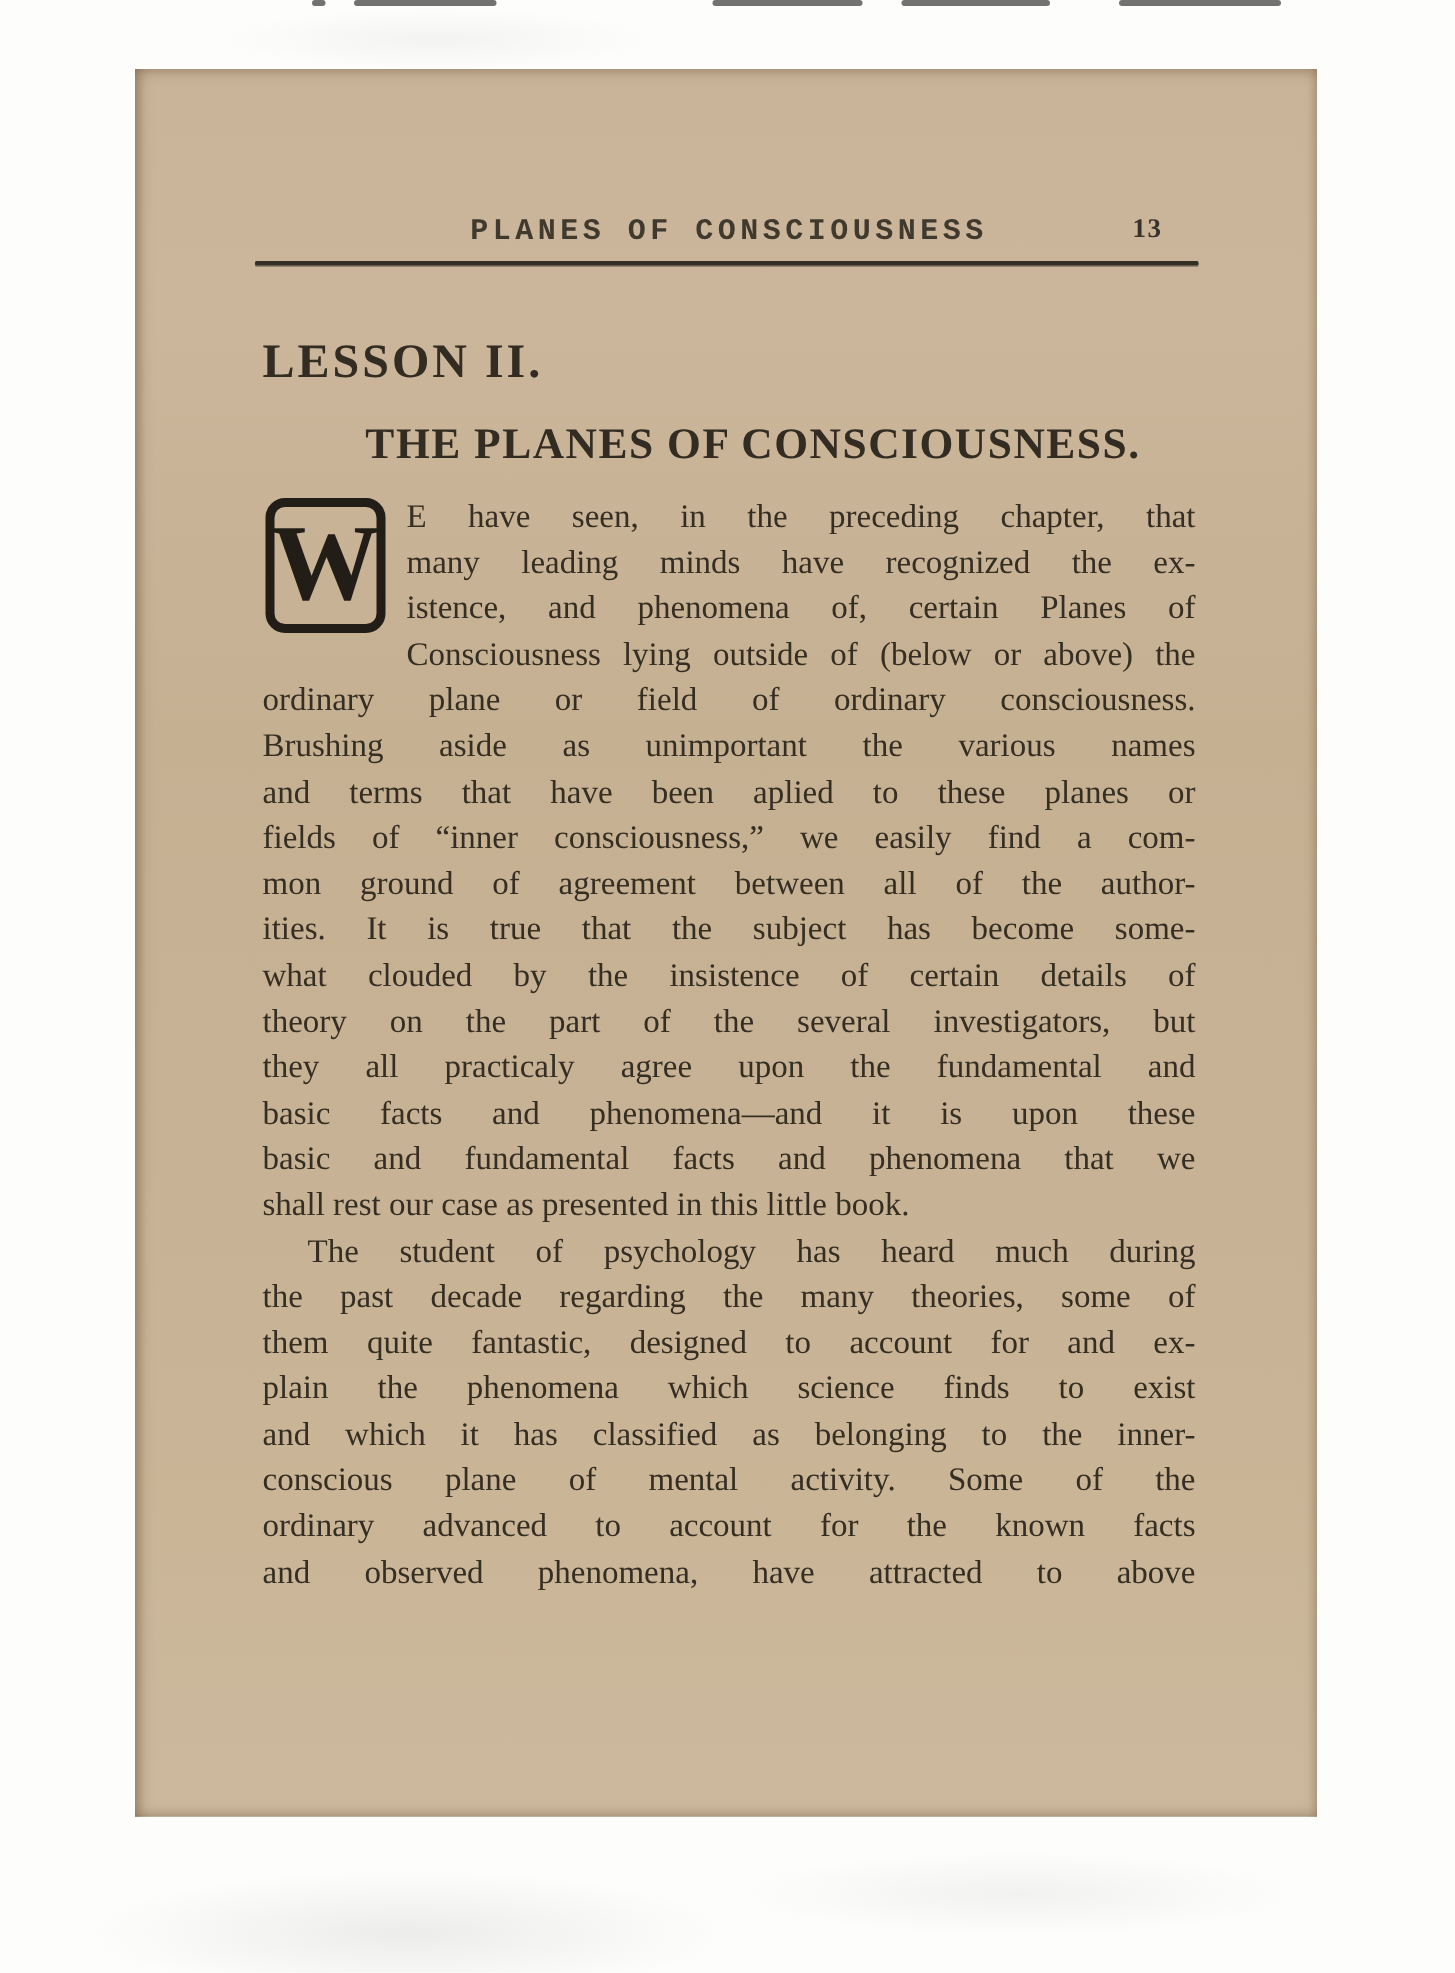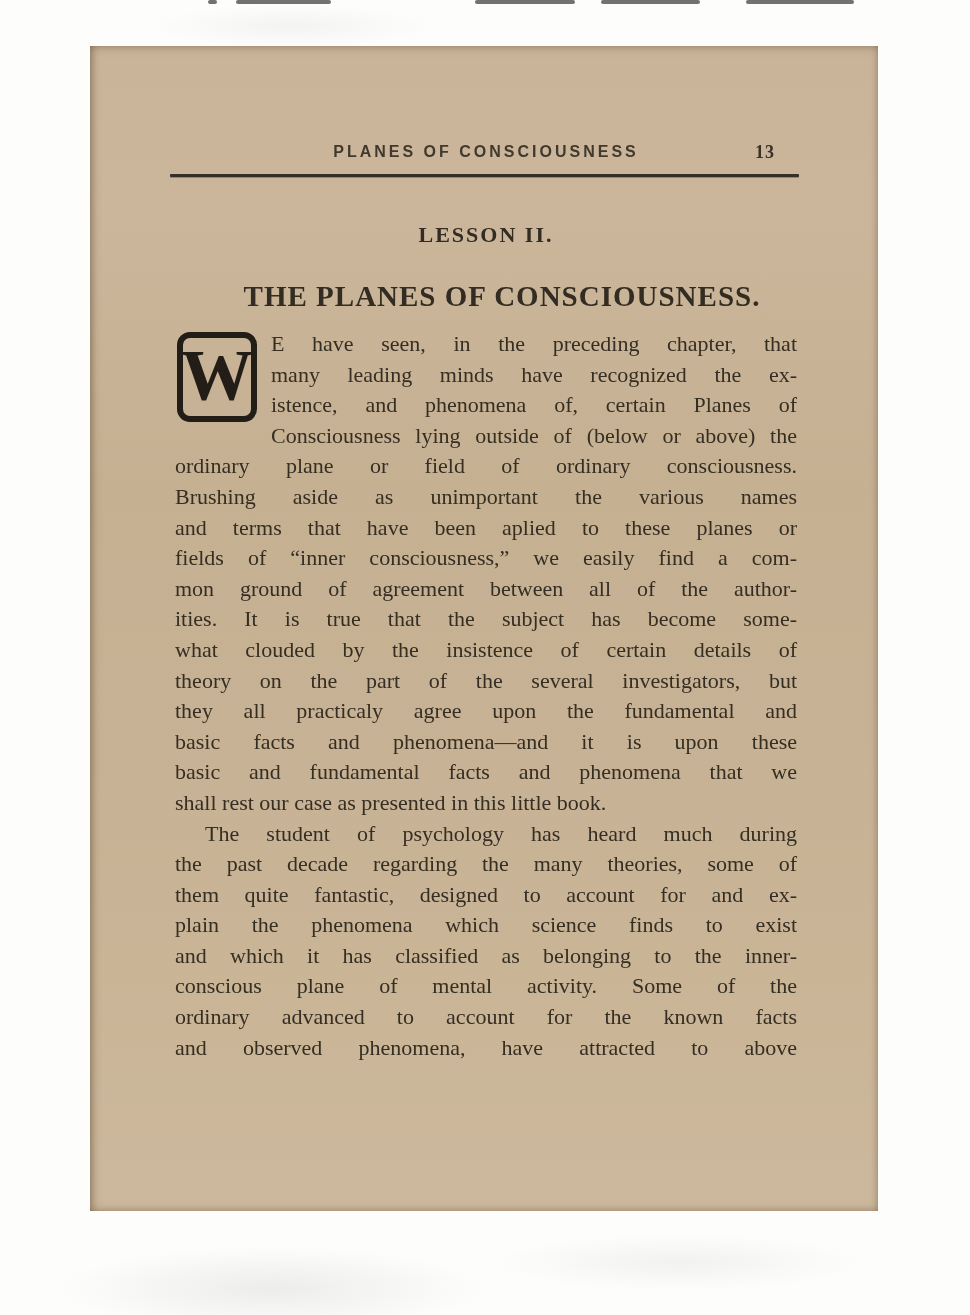--- a/index.html
+++ b/index.html
@@ -20,32 +20,32 @@
     background:linear-gradient(180deg,#cab499 0%,#cbb69b 14%,#c6b092 38%,#c8b295 62%,#cab597 84%,#ccb89d 100%);
     box-shadow:
       inset 7px 0 9px -5px rgba(95,75,55,.55),
       inset -5px 0 7px -4px rgba(110,90,65,.40),
       inset 0 7px 9px -5px rgba(110,90,65,.35),
       inset 0 -6px 9px -5px rgba(120,100,75,.40);
   }
 
   .header{position:absolute;top:97px;left:85px;width:622px;text-align:center;}
   .running-title{
-    font-family:Liberation Sans, sans-serif;
-    font-weight:bold;font-size:16px;letter-spacing:3px;color:#40392d;
+    font-family:Liberation Mono, monospace;
+    font-weight:bold;font-size:20px;letter-spacing:3px;color:#40392d;
   }
   .page-number{
     position:absolute;right:22px;top:-1px;
     font-weight:bold;font-size:18px;color:#39322a;letter-spacing:1px;
   }
   .rule{position:absolute;top:128px;left:80px;width:629px;height:3px;background:#352f26;border-radius:1px;box-shadow:0 1px 0 rgba(53,47,38,.35);}
 
   .lesson-title{
-    position:absolute;top:176px;left:85px;width:622px;margin:0;text-align:center;
-    font-weight:bold;font-size:22px;letter-spacing:2px;color:#332c22;
+    position:absolute;top:176px;left:85px;width:622px;margin:0;text-align:left;
+    font-weight:bold;font-size:32px;letter-spacing:2px;color:#332c22;
   }
   .chapter-title{
     position:absolute;top:218px;left:85px;width:622px;margin:16px;text-align:center;
     font-weight:bold;font-size:29px;letter-spacing:1px;color:#332c22;
   }
 
   .body-text{position:absolute;top:283px;left:85px;width:622px;color:#352e23;}
   .line{
     font-weight:normal;font-size:22px;line-height:30.6px;
     text-align:justify;text-align-last:justify;

